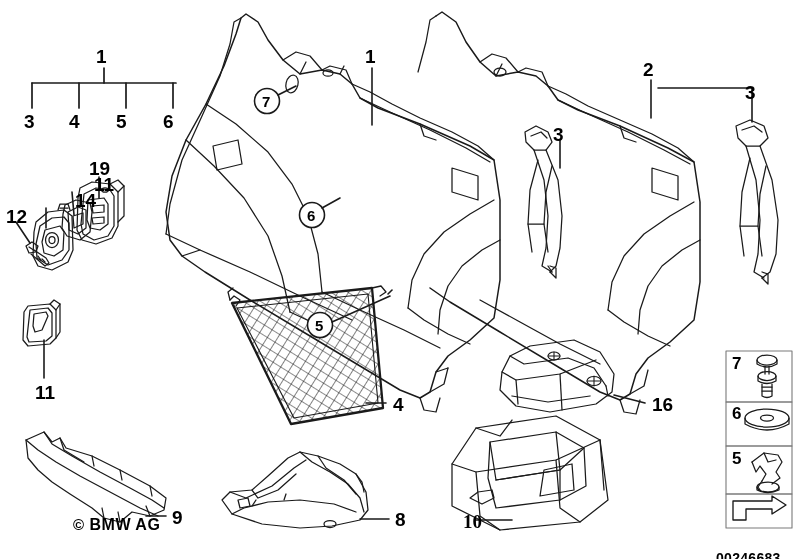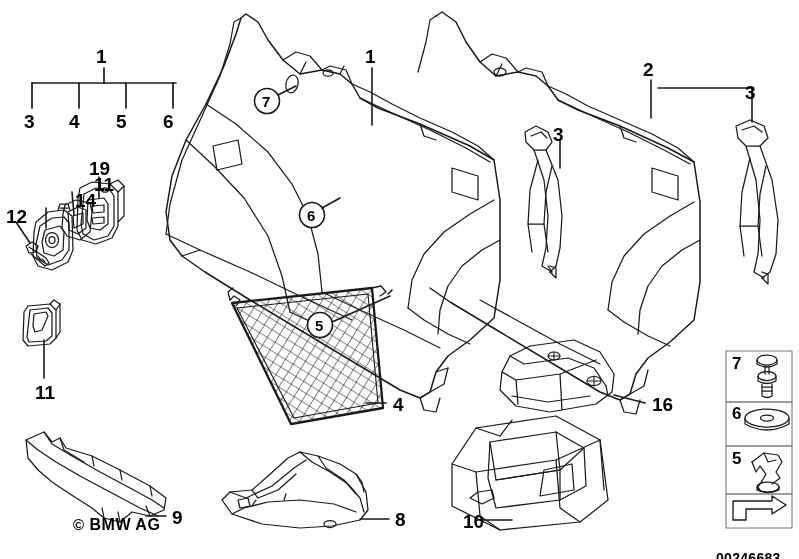--- a/index.html
+++ b/index.html
@@ -328,21 +328,21 @@
   <div class="lbl" style="left:745px;top:83px;">3</div>
   <div class="lbl" style="left:553px;top:125px;">3</div>
   <div class="lbl" style="left:6px;top:207px;">12</div>
   <div class="lbl" style="left:35px;top:191px;margin-left:40px;">14</div>
   <div class="lbl" style="left:62px;top:175px;margin-left:32px;">11</div>
   <div class="lbl" style="left:89px;top:159px;">19</div>
   <div class="lbl" style="left:35px;top:383px;">11</div>
   <div class="lbl" style="left:393px;top:395px;">4</div>
   <div class="lbl" style="left:172px;top:508px;">9</div>
   <div class="lbl" style="left:395px;top:510px;">8</div>
-  <div class="lbl" style="left:463px;top:512px;">10</div>
+  <div class="lbl" style="left:463px;top:512px;font-family:Liberation Serif, serif;">10</div>
   <div class="lbl" style="left:652px;top:395px;">16</div>
 
   <div class="callout" style="left:262px;top:94px;">7</div>
   <div class="callout" style="left:307px;top:208px;">6</div>
   <div class="callout" style="left:315px;top:318px;">5</div>
 
   <div class="legnum" style="left:732px;top:355px;">7</div>
   <div class="legnum" style="left:732px;top:405px;">6</div>
   <div class="legnum" style="left:732px;top:450px;">5</div>
 

